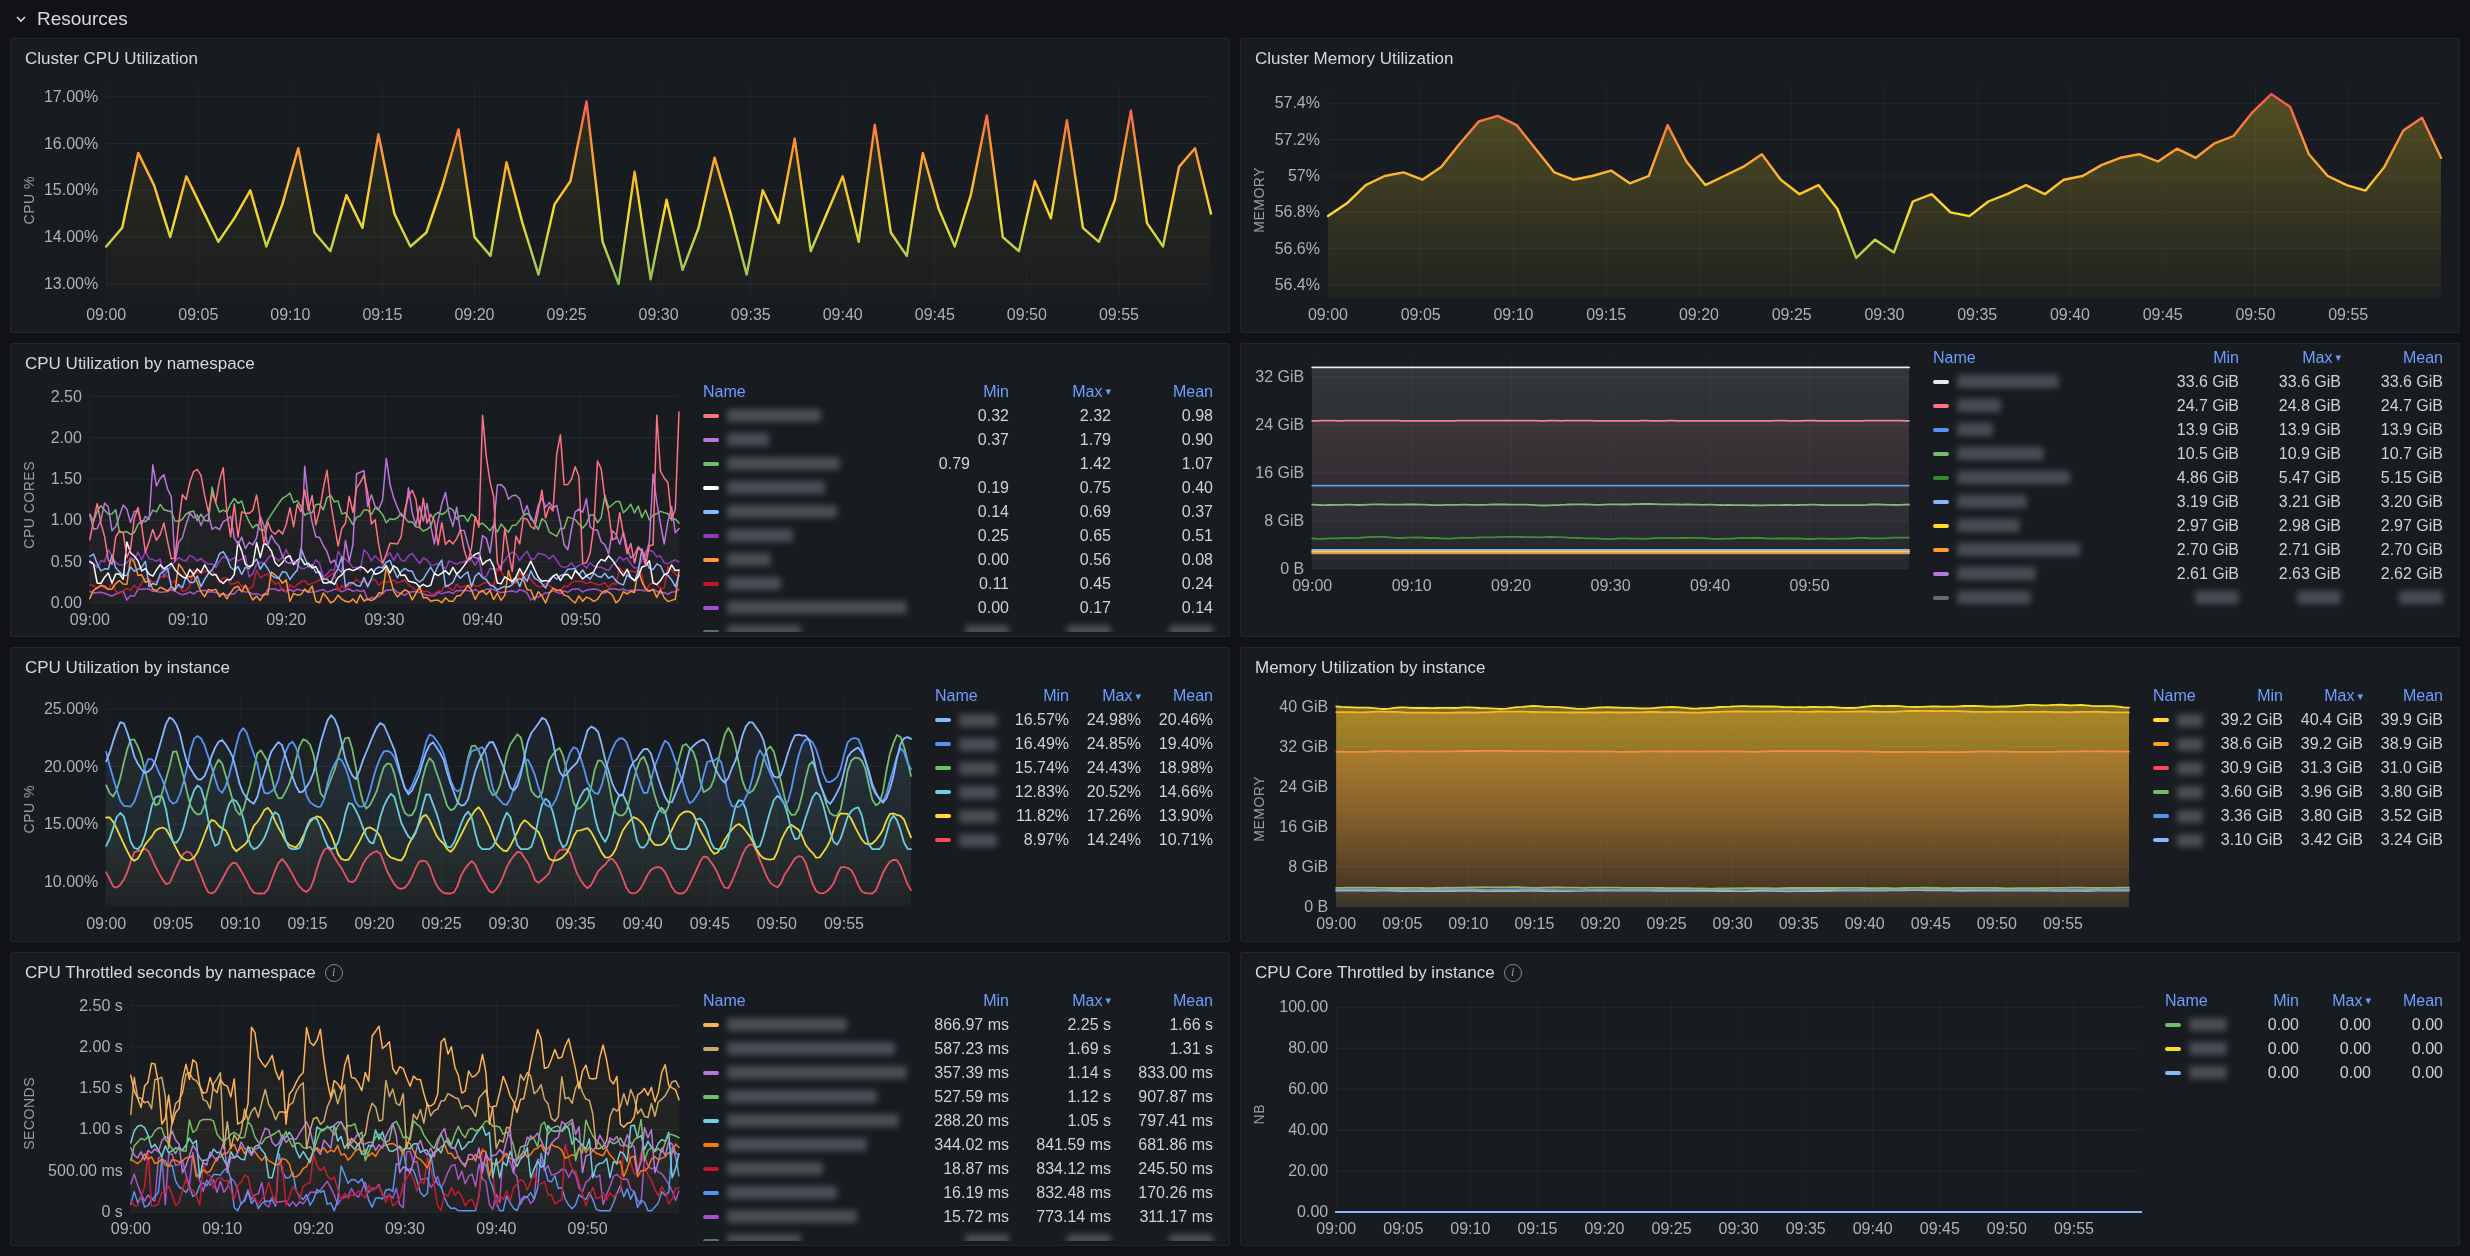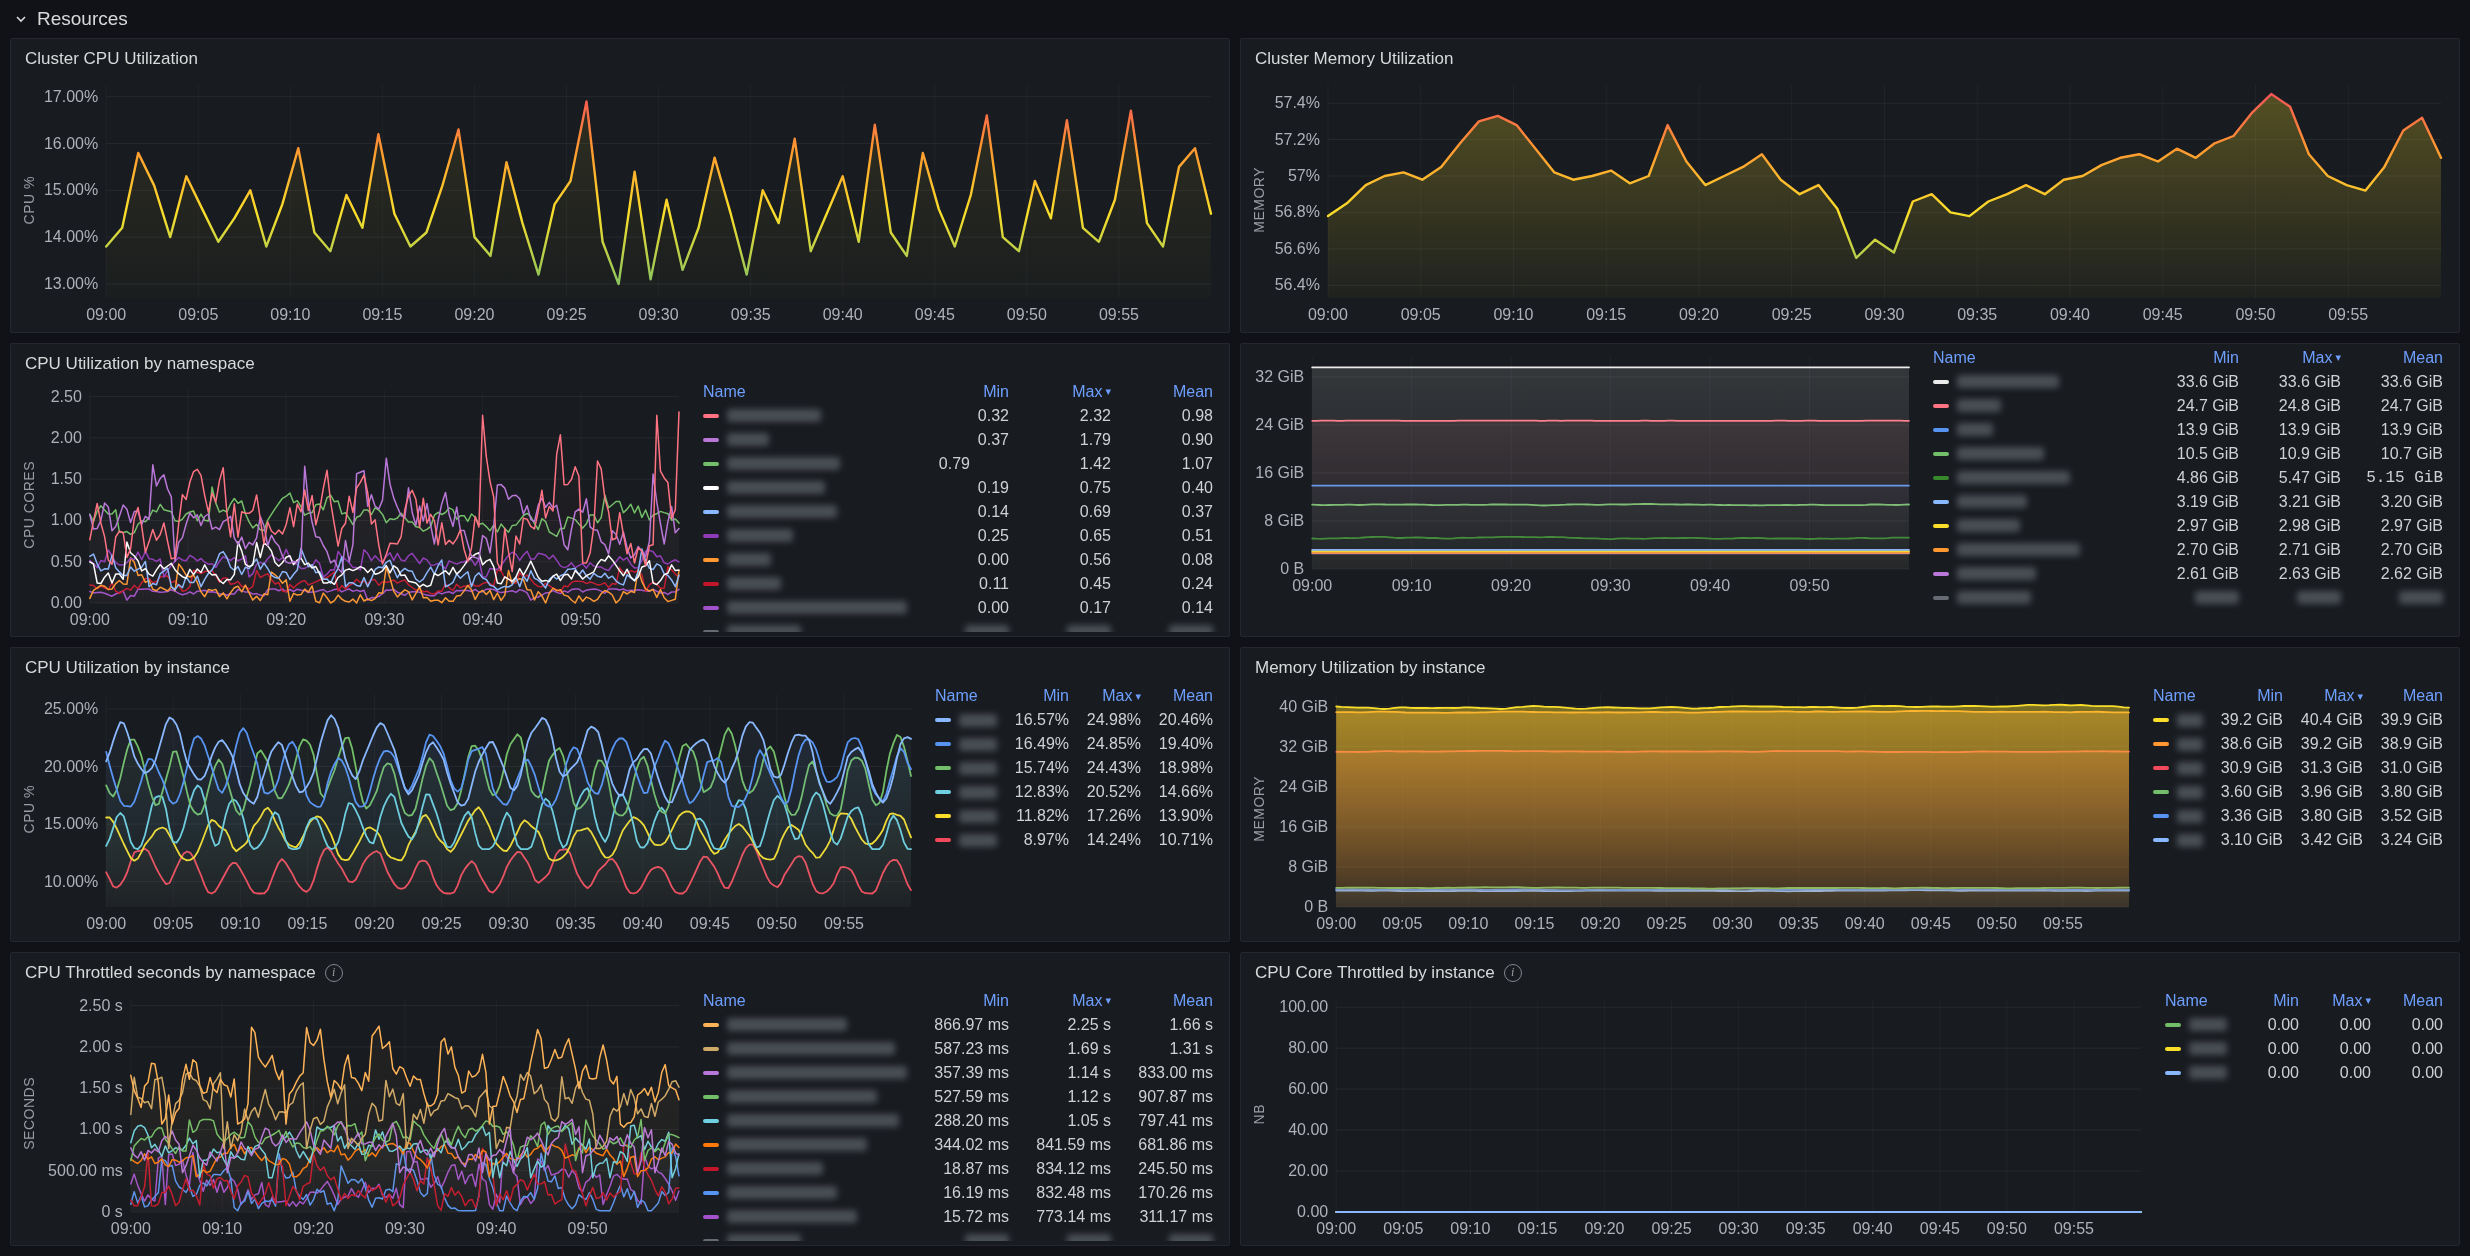--- a/index.html
+++ b/index.html
@@ -511,21 +511,21 @@
             <div class="lcol" style="width: 102px;">10.9 GiB</div>
             <div class="lcol" style="width: 102px;">10.7 GiB</div>
           </div>
           <div class="lrow">
             <div class="lname">
               <span class="swatch" style="background: rgb(55, 135, 45);"></span>
               <span class="blob" style="width: 113px;"></span>
             </div>
             <div class="lcol" style="width: 102px;">4.86 GiB</div>
             <div class="lcol" style="width: 102px;">5.47 GiB</div>
-            <div class="lcol" style="width: 102px; font-family: Liberation Mono, monospace;">5.15 GiB</div>
+            <div class="lcol" style="width: 102px;">5.15 GiB</div>
           </div>
           <div class="lrow">
             <div class="lname">
               <span class="swatch" style="background: rgb(138, 184, 255);"></span>
               <span class="blob" style="width: 70px;"></span>
             </div>
             <div class="lcol" style="width: 102px;">3.19 GiB</div>
             <div class="lcol" style="width: 102px;">3.21 GiB</div>
             <div class="lcol" style="width: 102px;">3.20 GiB</div>
           </div>

